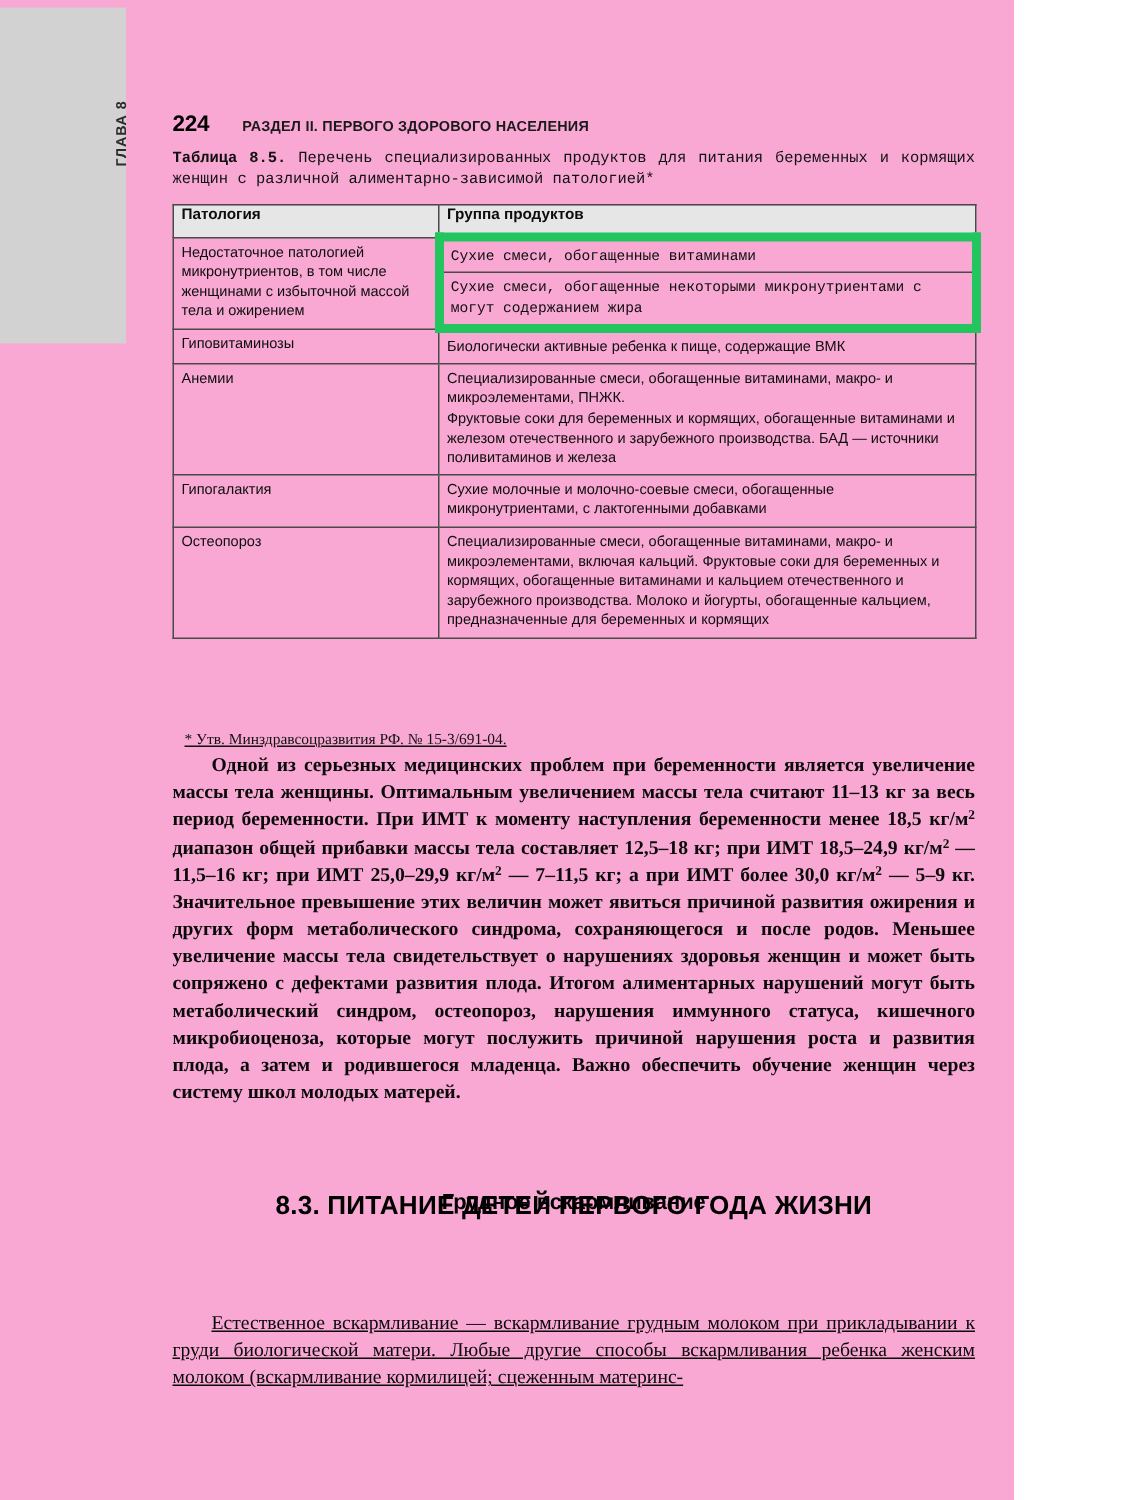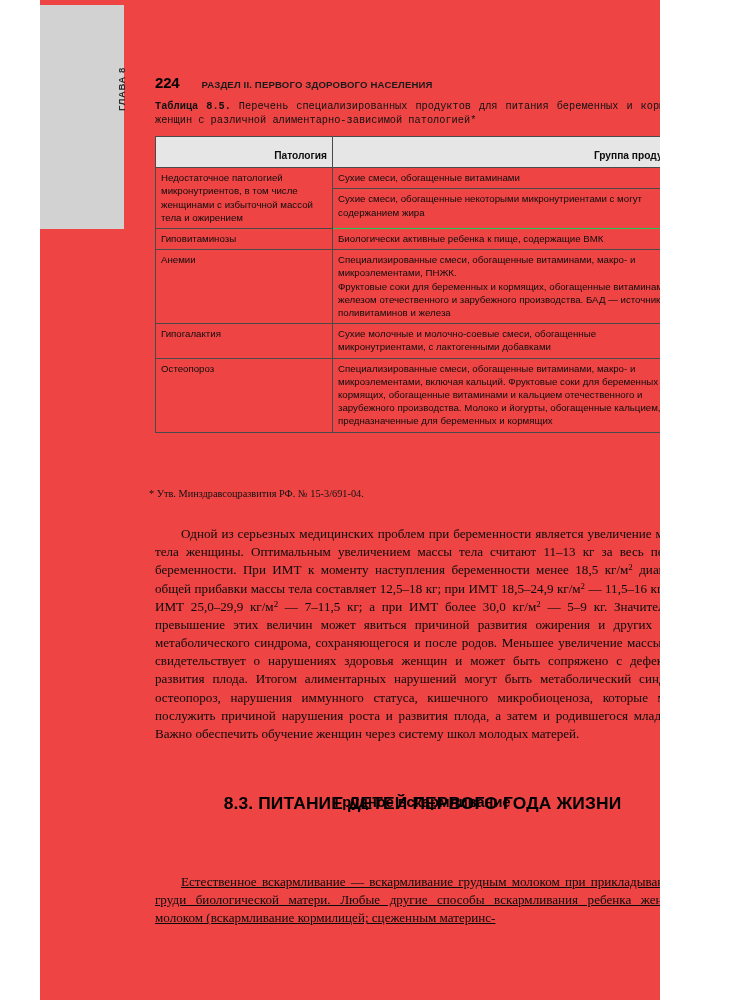--- a/index.html
+++ b/index.html
@@ -3,27 +3,26 @@
 <meta charset="utf-8">
 <title>Page 224</title>
 <style>
   html, body {
     margin: 0;
     padding: 0;
     background: #ffffff;
   }
   .page {
     position: relative;
-    width: 620px;
+    width: 676px;
     height: 1000px;
-    background: #ef4444;
+    background: #f9a8d4;
     overflow: hidden;
     font-family: "Liberation Serif", serif;
     color: #000000;
-    margin-left: 40px;
   }
 
   
   .chapter-tab {
     position: absolute;
     left: 0;
     top: 5px;
     width: 84px;
     height: 224px;
     background: #d2d2d2;
@@ -95,71 +94,73 @@
     table-layout: fixed;
   }
   .data-table th,
   .data-table td {
     border: 1px solid #4a4a4a;
     vertical-align: top;
     padding: 3px 5px 4px 5px;
   }
   .data-table thead th {
     background: #e6e6e6;
-    text-align: right;
+    text-align: left;
     font-weight: bold;
     font-size: 10.2px;
-    padding: 12px 5px 5px 5px;
+    padding: 0 5px 5px 5px;
   }
   .col-left  { width: 177px; }
   .col-right { width: 358px; }
   .data-table td.nested-host {
     padding: 0;
-    border: 1px solid #22c55e;
+    border: 6px solid #22c55e;
+    font-family: Liberation Mono, monospace;
   }
   .nested {
     width: 100%;
     border-collapse: collapse;
   }
   .nested td {
     border: 0;
     border-bottom: 1px solid #4a4a4a;
     padding: 3px 5px 4px 5px;
     vertical-align: top;
   }
   .nested tr:last-child td {
     border-bottom: 0;
   }
 
   
   .footnote {
     position: absolute;
-    left: 109px;
+    left: 123px;
     top: 487px;
     width: 535px;
     font-family: "Liberation Serif", serif;
     font-size: 10.3px;
     line-height: 13px;
     color: #111;
+    text-decoration: underline;
   }
 
   
   .body-block {
     position: absolute;
     left: 115px;
     width: 535px;
     font-family: "Liberation Serif", serif;
     font-size: 13.1px;
     line-height: 18.15px;
     text-align: justify;
     text-indent: 26px;
     color: #0a0a0a;
     hyphens: manual;
   }
-  .body-block.para-main { top: 512px; }
+  .body-block.para-main { top: 488px; font-weight: bold; }
   .body-block.para-tail { top: 860px; text-decoration: underline; }
 
   .body-block sup {
     font-size: 0.68em;
     vertical-align: 0.42em;
     line-height: 0;
   }
 
   
   .section-heading {

